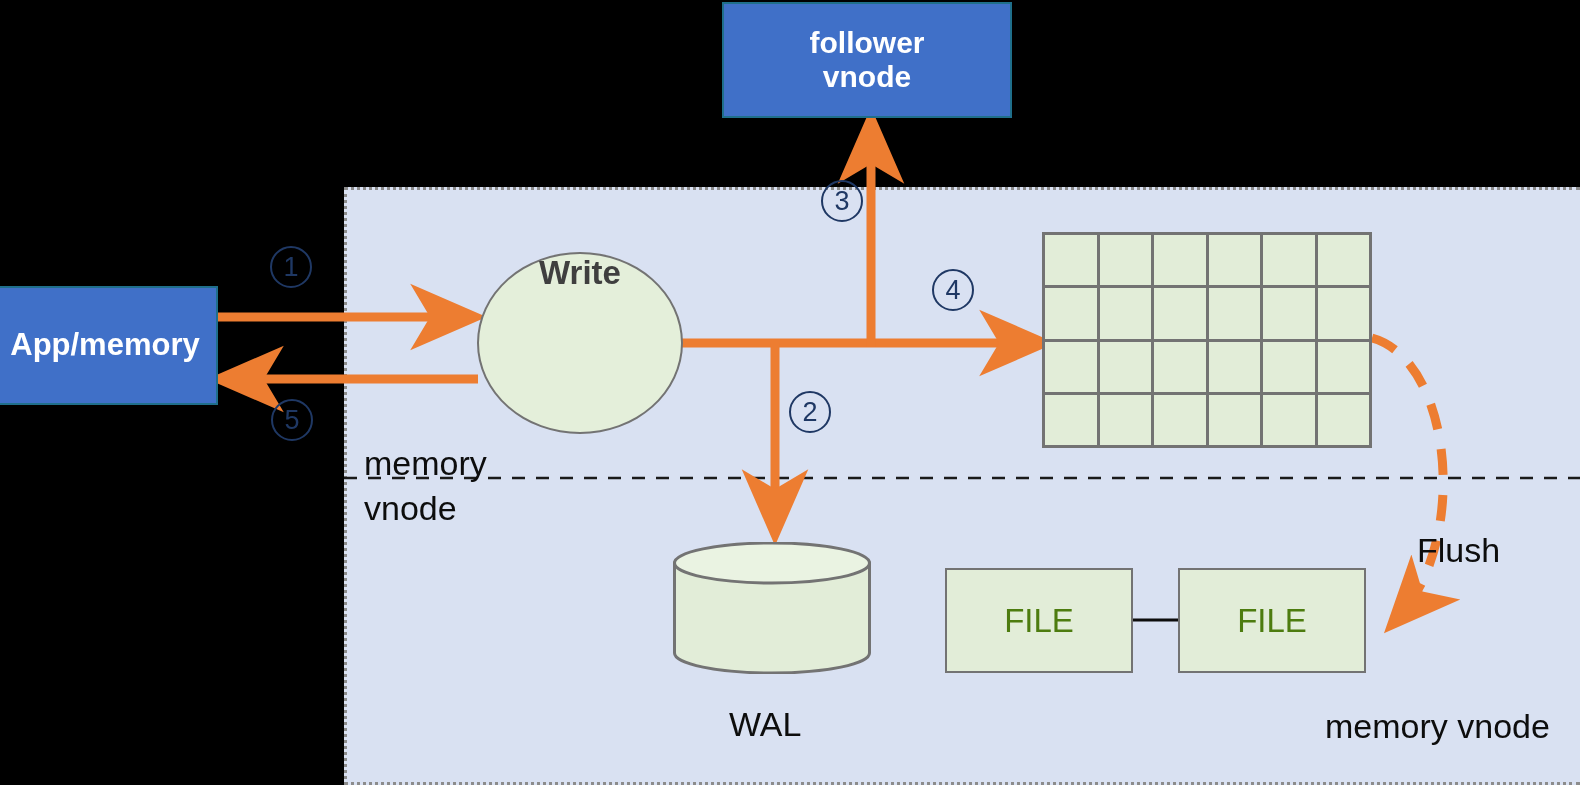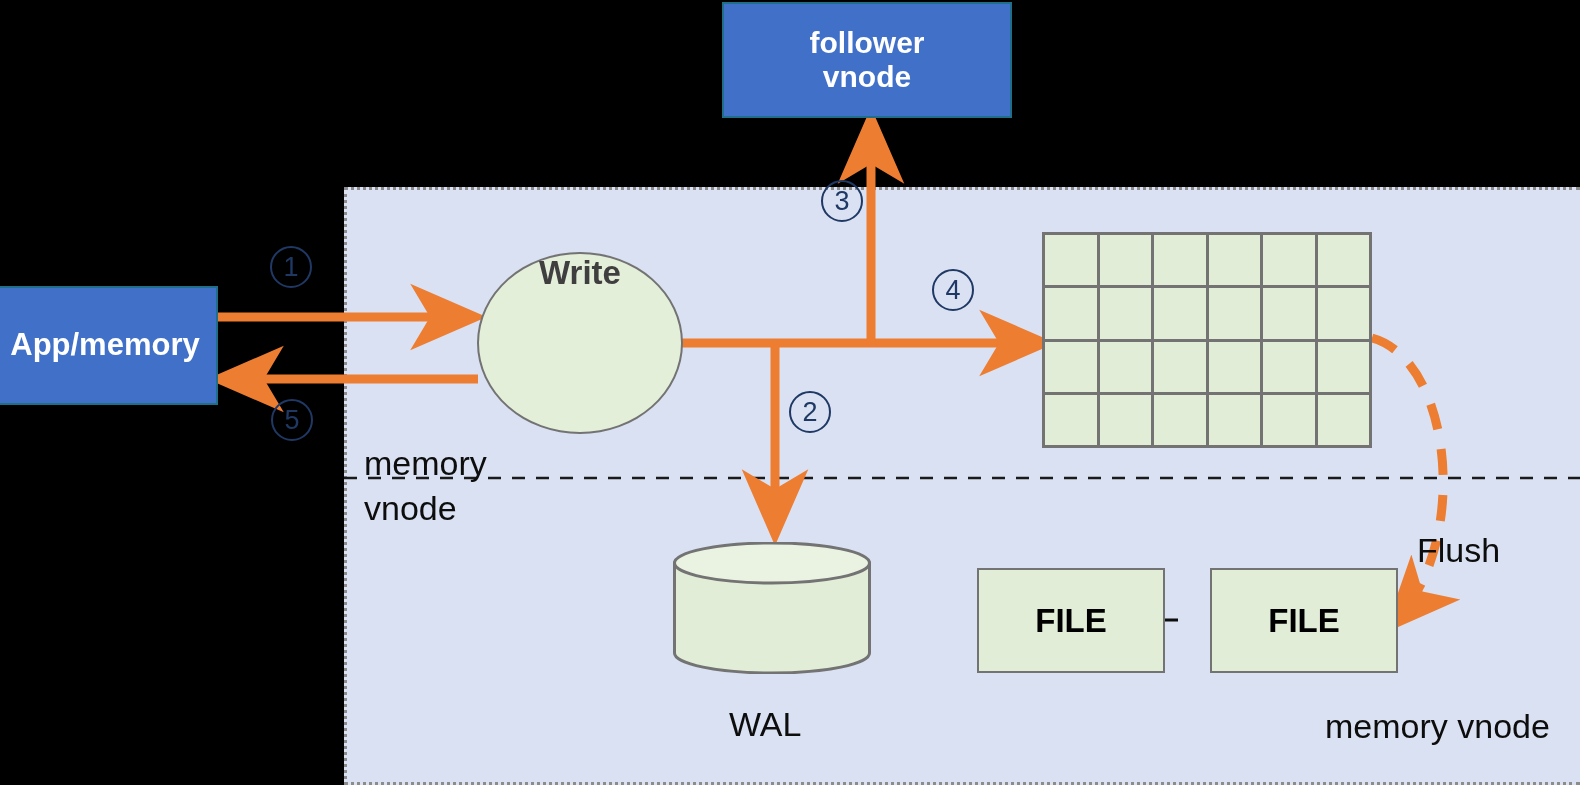--- a/index.html
+++ b/index.html
@@ -33,23 +33,22 @@
   .blue-box {
     background: #4070C8;
     border: 2px solid #1F6F8B;
     color: #FFFFFF;
     font-weight: bold;
     line-height: 1.12;
   }
   .green-box {
     background: #E2EDD8;
     border: 2px solid #737373;
-    color: #000000;
-    font-weight: bold;
-    margin-left: 32px;
+    color: #4d7c0f;
+    font-weight: normal;
   }
   
   #app-box {
     left: -8px;
     top: 286px;
     width: 226px;
     height: 119px;
     font-size: 31px;
   }
   

